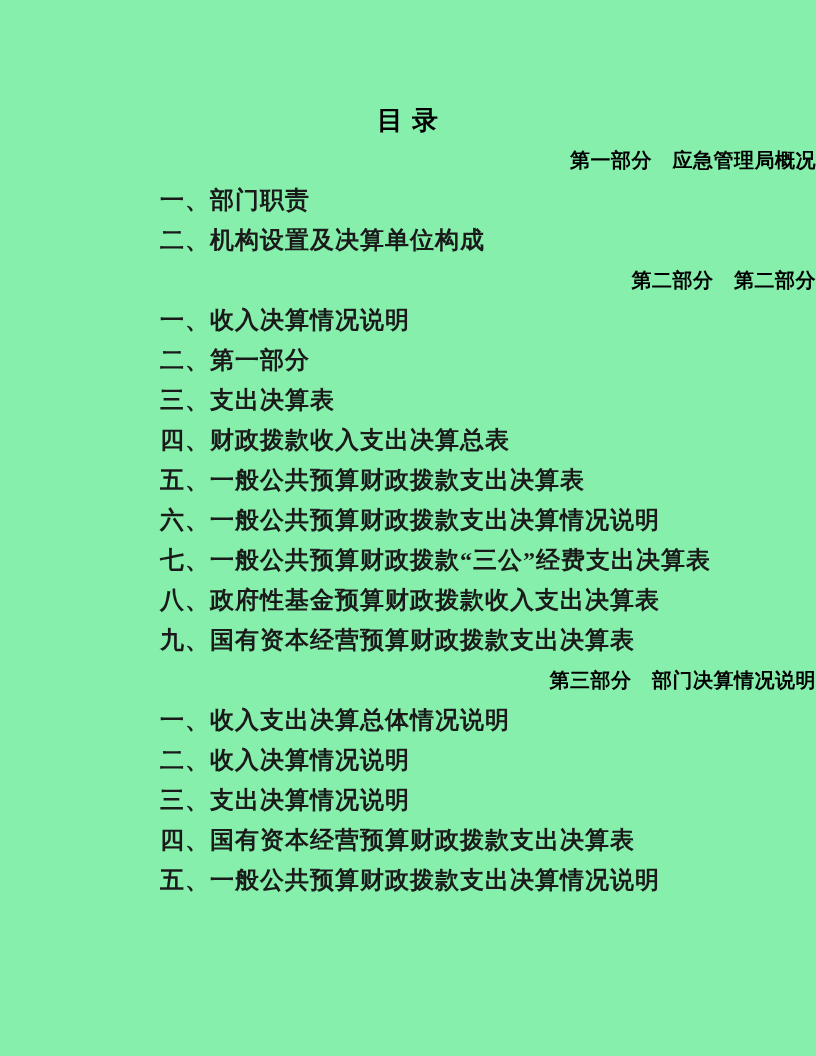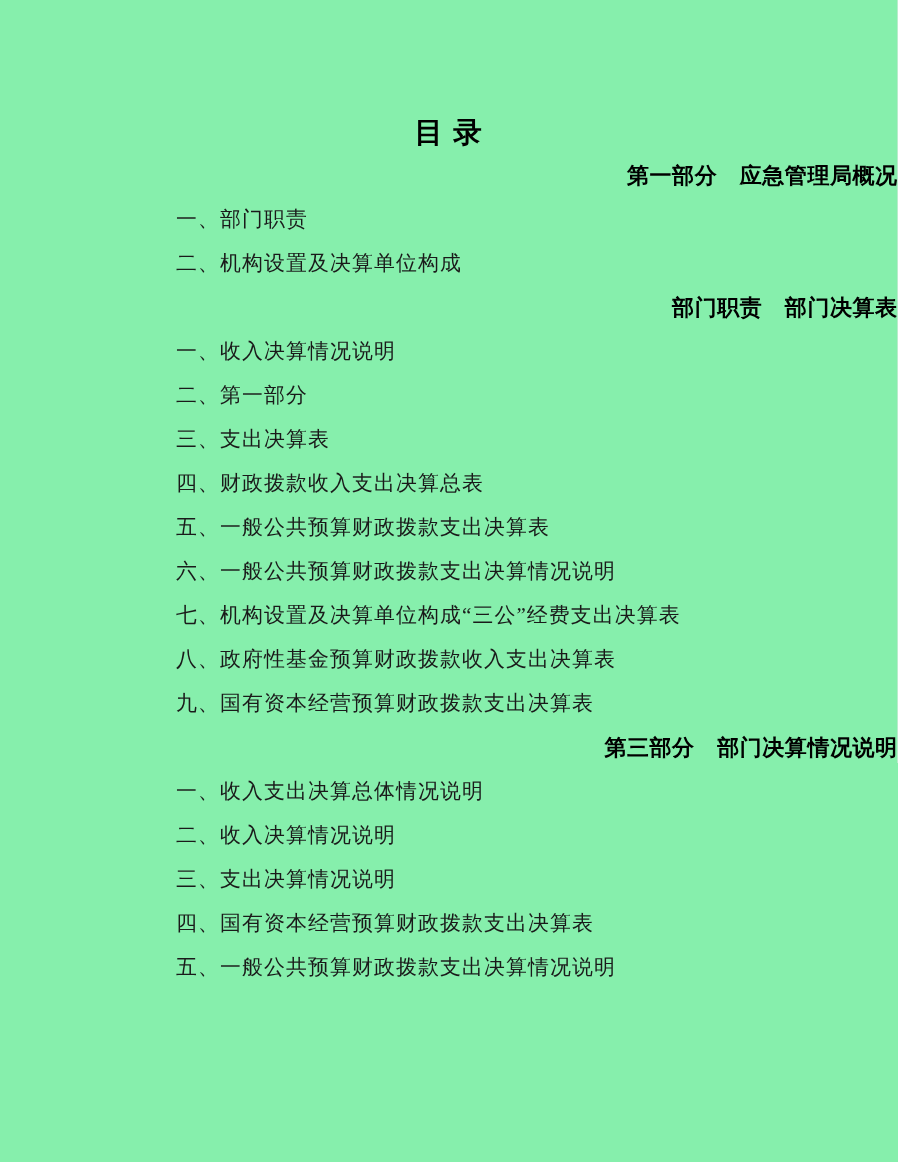--- a/index.html
+++ b/index.html
@@ -40,46 +40,46 @@
   .heading {
     font-family: "Liberation Sans", "DejaVu Sans", sans-serif;
     font-weight: bold;
     font-size: 20px;
     letter-spacing: 0.5px;
     color: #000000;
     text-align: right;
   }
   .item {
     font-family: "Liberation Serif", "DejaVu Serif", serif;
-    font-weight: normal;
-    font-size: 19px;
+    font-weight: bold;
+    font-size: 24px;
     letter-spacing: 1px;
     color: #1a1a1a;
   }
 </style>
 </head>
 <body>
 
 <div class="page">
   <div class="content">
 
     <div class="line doc-title">目 录</div>
 
     <div class="line heading">第一部分　应急管理局概况</div>
     <div class="line item">一、部门职责</div>
     <div class="line item">二、机构设置及决算单位构成</div>
 
-    <div class="line heading">部门职责　部门决算表</div>
+    <div class="line heading">第二部分　第二部分</div>
     <div class="line item">一、收入决算情况说明</div>
     <div class="line item">二、第一部分</div>
     <div class="line item">三、支出决算表</div>
     <div class="line item">四、财政拨款收入支出决算总表</div>
     <div class="line item">五、一般公共预算财政拨款支出决算表</div>
     <div class="line item">六、一般公共预算财政拨款支出决算情况说明</div>
-    <div class="line item">七、机构设置及决算单位构成“三公”经费支出决算表</div>
+    <div class="line item">七、一般公共预算财政拨款“三公”经费支出决算表</div>
     <div class="line item">八、政府性基金预算财政拨款收入支出决算表</div>
     <div class="line item">九、国有资本经营预算财政拨款支出决算表</div>
 
     <div class="line heading">第三部分　部门决算情况说明</div>
     <div class="line item">一、收入支出决算总体情况说明</div>
     <div class="line item">二、收入决算情况说明</div>
     <div class="line item">三、支出决算情况说明</div>
     <div class="line item">四、国有资本经营预算财政拨款支出决算表</div>
     <div class="line item">五、一般公共预算财政拨款支出决算情况说明</div>
 

